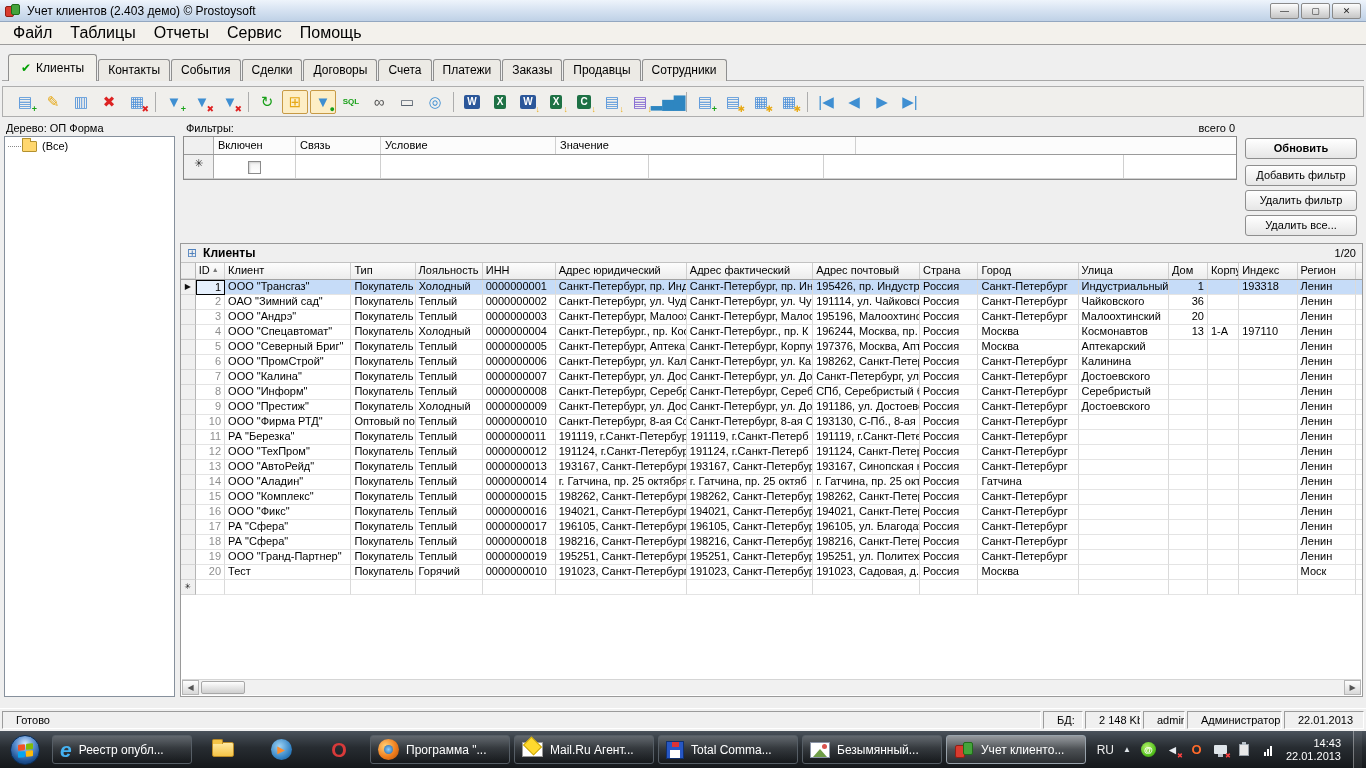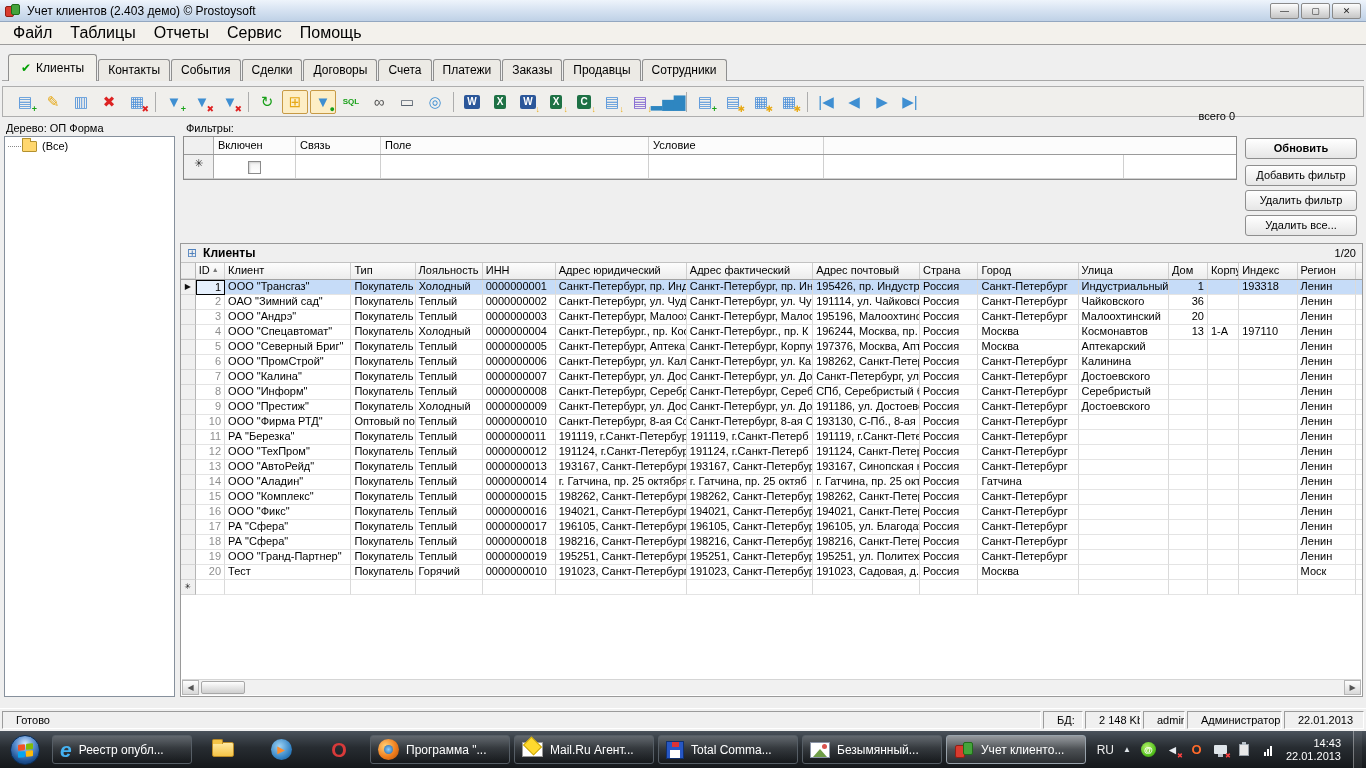--- a/index.html
+++ b/index.html
@@ -38,21 +38,21 @@
   .tb.pressed{background:#fdeec6;border-color:#c79a46}
   .tbg{font-size:15px;line-height:1}
   .tbt{font-size:8px;font-weight:bold;letter-spacing:0}
   .tbbox{font-size:10px;font-weight:bold;padding:2px 3px;border-radius:2px}
   .tbadge{position:absolute;right:0;bottom:-1px;font-size:9px;font-weight:bold;text-shadow:0 0 1px #fff}
   .tb-sep{width:1px;height:20px;background:#adadad;margin:0 4px}
 
   
   .lbl{position:absolute;top:122px;font-size:11px}
   .lbl-tree{left:6px}.lbl-filters{left:186px}
-  .lbl-total{position:absolute;top:110px;right:131px}
+  .lbl-total{position:absolute;top:122px;right:131px}
 
   
   .treebox{position:absolute;left:4px;top:136px;width:171px;height:561px;background:#fff;border:1px solid #86909c}
   .tree-item{display:flex;align-items:center;padding:3px 0 0 3px}
   .tree-dots{width:13px;border-top:1px dotted #888;margin-right:1px}
   .folder-icon{width:15px;height:11px;background:#ffd76e;border:1px solid #b3912f;border-radius:1px;position:relative;margin-right:5px;flex:0 0 15px}
   .folder-icon:before{content:"";position:absolute;top:-4px;left:-1px;width:7px;height:3px;background:#ffd76e;border:1px solid #b3912f;border-bottom:none;border-radius:1px 1px 0 0}
 
   
   .filtergrid{position:absolute;left:183px;top:136px;width:1054px;background:#fff;border:1px solid #8a8a8a}
@@ -315,22 +315,22 @@
     <span class="folder-icon"></span>
     <span>(Все)</span>
   </div>
 </div>
 
 <div class="filtergrid">
   <div class="frow fh">
       <div class="fcell frowsel" style="width: 30px;"></div>
       <div class="fcell" style="width: 82px;">Включен</div>
       <div class="fcell" style="width: 85px;">Связь</div>
-      <div class="fcell" style="width: 268px;">Поле</div>
       <div class="fcell" style="width: 175px;">Условие</div>
+      <div class="fcell" style="width: 300px;">Значение</div>
       <div class="fcell ffill"></div>
     </div>
   <div class="frow fdata">
       <div class="fcell frowsel" style="width: 30px;">✳</div>
       <div class="fcell" style="width: 82px;">
         <div class="checkbox"></div>
       </div>
       <div class="fcell" style="width: 85px;"></div>
       <div class="fcell" style="width: 268px;"></div>
       <div class="fcell" style="width: 175px;"></div>

